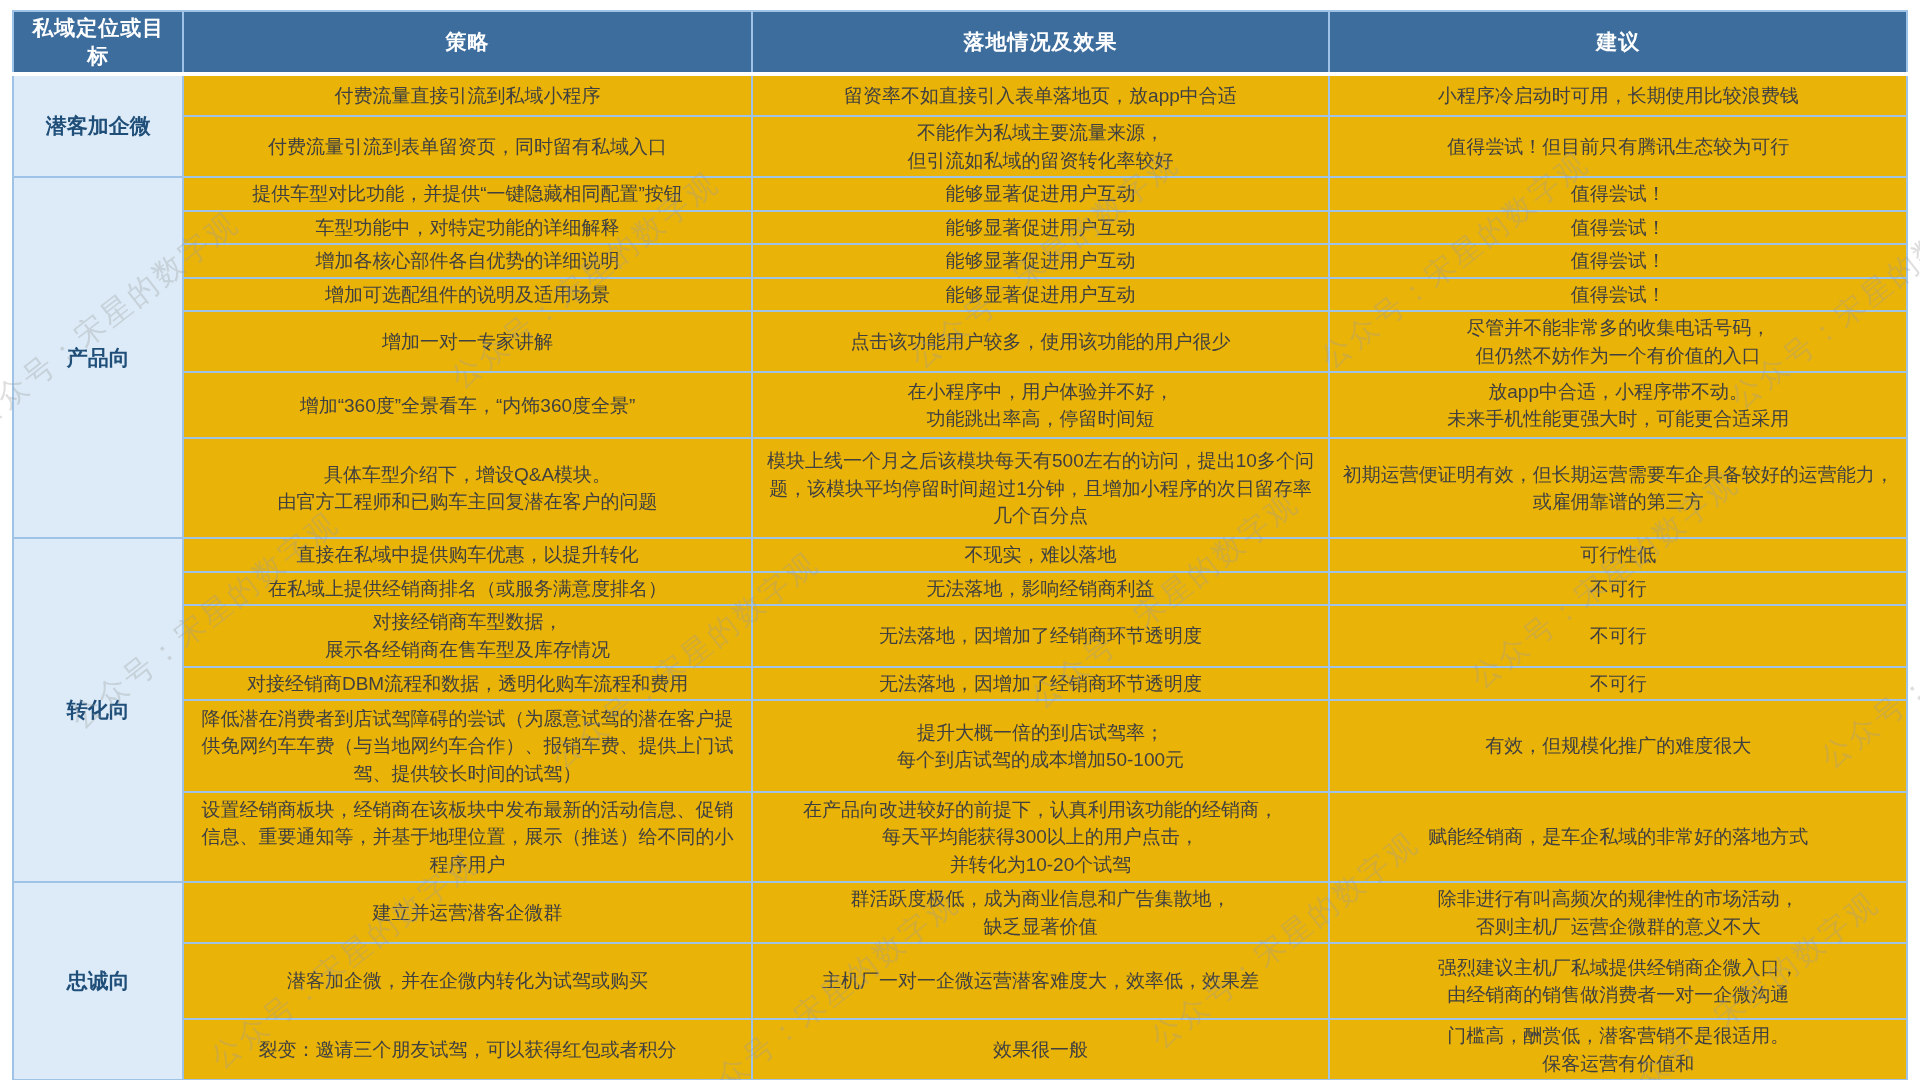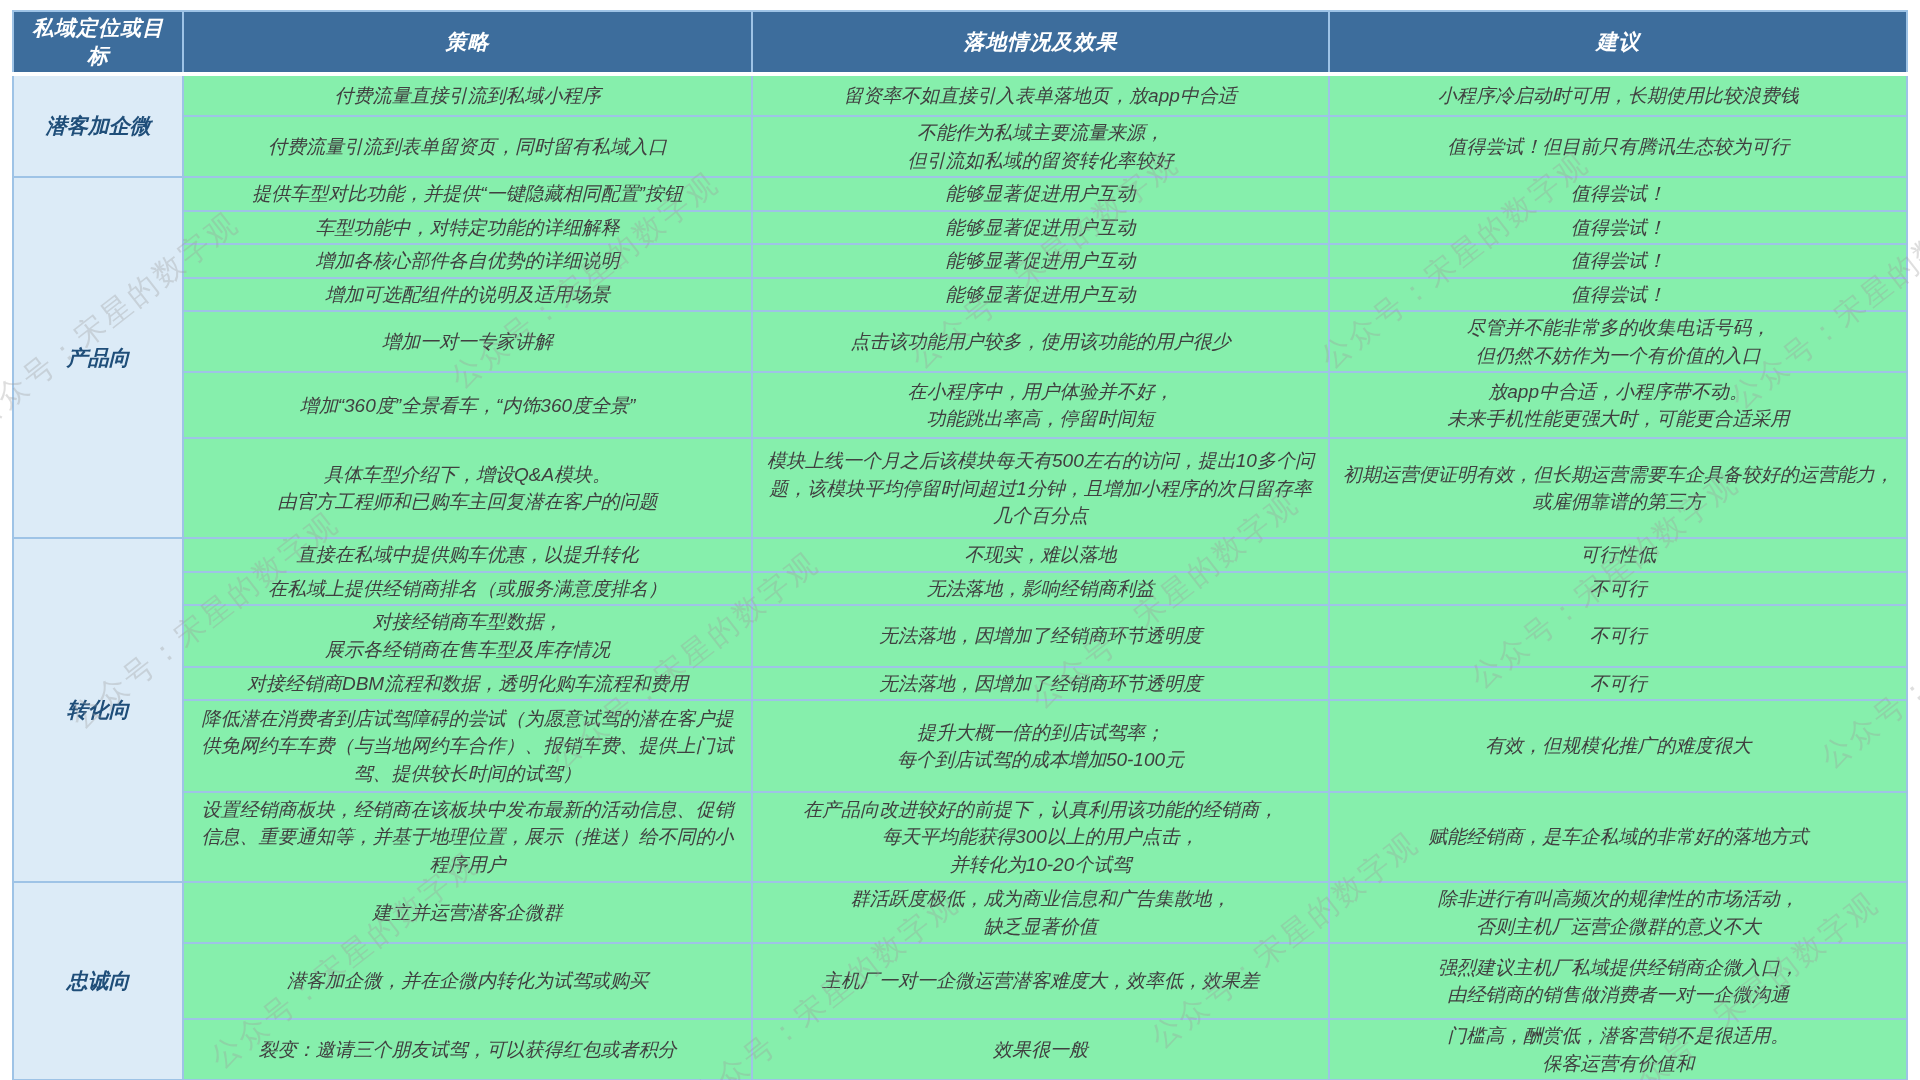--- a/index.html
+++ b/index.html
@@ -6,40 +6,40 @@
   html, body { margin: 0; padding: 0; background: #ffffff; }
   body {
     width: 1920px; height: 1080px; overflow: hidden;
     font-family: "Liberation Sans", sans-serif;
   }
   .page { position: relative; width: 1920px; height: 1080px; background: #fff; }
 
   table.matrix {
     position: absolute; left: 12px; top: 10px;
     width: 1896px; height: 1058px;
-    border-collapse: collapse; table-layout: fixed; font-style: italic;
+    border-collapse: collapse; table-layout: fixed;
   }
   th, td {
     border: 2px solid #9ec3e6;
     text-align: center; vertical-align: middle;
     padding: 2px 10px;
   }
   thead th {
     background: #3d6d9c; color: #ffffff;
     font-size: 21px; font-weight: bold;
     border-bottom: 4px solid #ffffff;
     letter-spacing: 1px;
   }
   tbody th.group-label {
     background: #dcebf7; color: #1f4e79;
     font-size: 21px; font-weight: bold;
   }
   tbody td {
     color: #404040; font-size: 19px; line-height: 1.45;
-    white-space: pre-line; background: #86efac;
+    white-space: pre-line; background: #eab308;
   }
 
   .wm {
     position: absolute; z-index: 5;
     color: #9c9c9c; opacity: 0.32;
     font-size: 30px; letter-spacing: 3px;
     transform: rotate(-38deg);
     pointer-events: none; white-space: nowrap;
   }
 </style>

